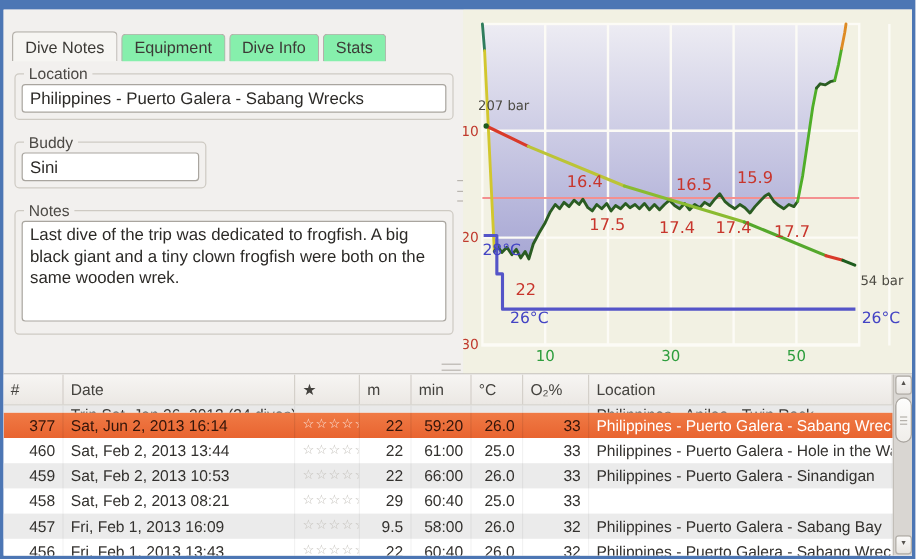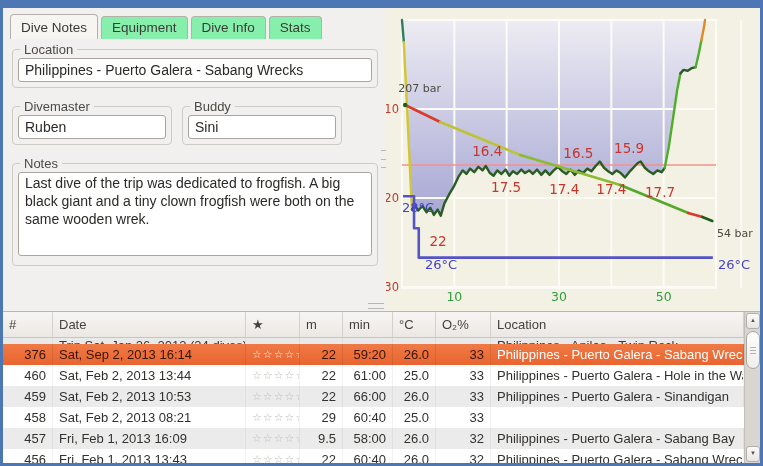--- a/index.html
+++ b/index.html
@@ -1,21 +1,21 @@
 <!DOCTYPE html>
 <html><head>
 <meta charset="utf-8">
 <style>
   html,body{margin:0;padding:0;}
   body{width:763px;height:466px;font-family:"Liberation Sans",sans-serif;overflow:hidden;}
   .window{width:763px;height:466px;box-sizing:border-box;background:#4c76b4;padding:8px 3px 3px 3px;}
   .inner{width:757px;height:455px;display:flex;flex-direction:column;background:#f2f0ee;}
   .top{height:303px;display:flex;flex:none;}
   
-  .left-panel{width:383px;flex:none;background:#f2f0ee;box-sizing:border-box;padding:4px 6px 0 7px;position:relative;}
+  .left-panel{width:383px;flex:none;background:#f2f0ee;box-sizing:border-box;padding:16px 6px 0 7px;position:relative;}
   .tabs{display:flex;align-items:flex-end;height:27px;}
   .tab{background:#86efac;border:1px solid #b4b0aa;border-bottom:none;border-radius:4px 4px 0 0;
        padding:3px 10px;font-size:13.5px;color:#3c3a36;margin-right:3px;line-height:16px;cursor:default;}
   .tab.active{background:#f6f5f2;padding-top:5px;}
   .form{padding:2px 2px 0 2px;}
   .group{position:relative;border:1px solid #cecac3;border-radius:4px;margin:8px 0 10px;padding:8px 5px 5px;}
   .group-label{position:absolute;top:-8px;left:7px;background:#f2f0ee;padding:0 4px;font-size:13px;color:#4c4945;}
   .tfield{width:100%;box-sizing:border-box;border:1px solid #a9a59f;border-radius:3px;background:#fff;
          font-size:14px;color:#2c2a27;padding:2px 6px;height:24px;font-family:"Liberation Sans",sans-serif;}
   textarea.tfield{height:84px;resize:none;line-height:18px;padding-top:1px;}
@@ -69,24 +69,20 @@
           <div class="tab">Equipment</div>
           <div class="tab">Dive Info</div>
           <div class="tab">Stats</div>
         </div>
         <div class="form">
           <div class="group">
             <span class="group-label">Location</span>
             <input class="tfield" value="Philippines - Puerto Galera - Sabang Wrecks" style="">
           </div>
           <div class="two-col">
-            <div class="group">
-              <span class="group-label">Divemaster</span>
-              <input class="tfield" value="Ruben" style="">
-            </div>
             <div class="group">
               <span class="group-label">Buddy</span>
               <input class="tfield" value="Sini" style="">
             </div>
           </div>
           <div class="group">
             <span class="group-label">Notes</span>
             <textarea class="tfield" style="">Last dive of the trip was dedicated to frogfish. A big black giant and a tiny clown frogfish were both on the same wooden wrek.</textarea>
           </div>
         </div>
@@ -174,22 +170,22 @@
               <div class="cell r"></div>
               <div class="cell ">Trip Sat, Jan 26, 2013 (34 dives)</div>
               <div class="cell stars"></div>
               <div class="cell r"></div>
               <div class="cell r"></div>
               <div class="cell r"></div>
               <div class="cell r"></div>
               <div class="cell loc">Philippines - Anilao - Twin Rock</div>
             </div>
             <div class="tgrid trow sel">
-              <div class="cell r">376</div>
-              <div class="cell ">Sat, Sep 2, 2013 16:14</div>
+              <div class="cell r">377</div>
+              <div class="cell ">Sat, Jun 2, 2013 16:14</div>
               <div class="cell stars">☆☆☆☆☆</div>
               <div class="cell r">22</div>
               <div class="cell r">59:20</div>
               <div class="cell r">26.0</div>
               <div class="cell r">33</div>
               <div class="cell loc">Philippines - Puerto Galera - Sabang Wrecks</div>
             </div>
             <div class="tgrid trow">
               <div class="cell r">460</div>
               <div class="cell ">Sat, Feb 2, 2013 13:44</div>

